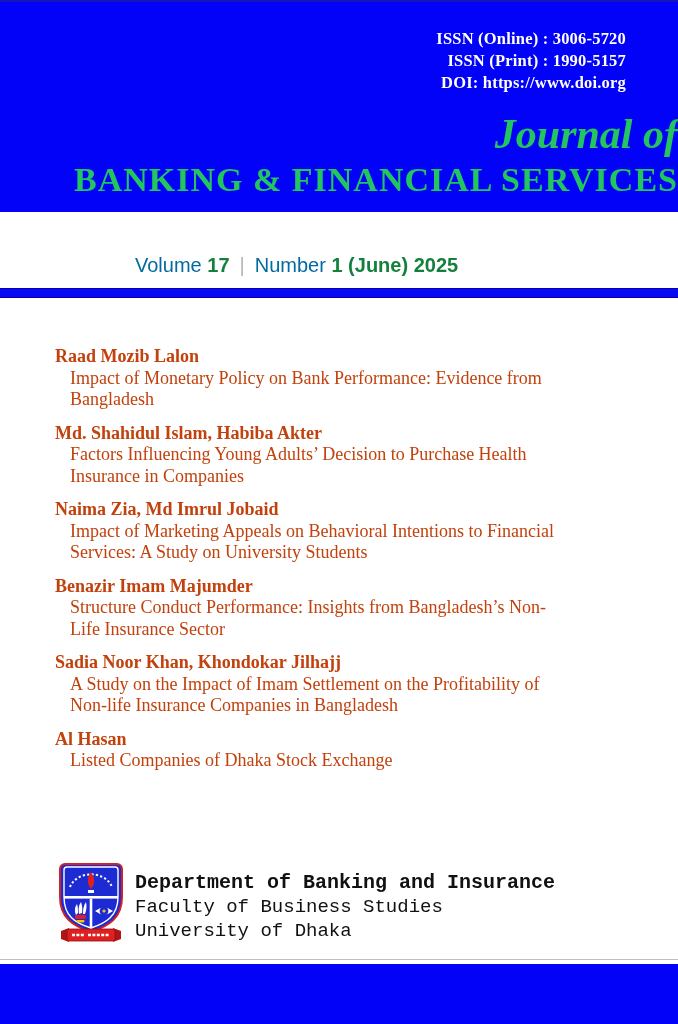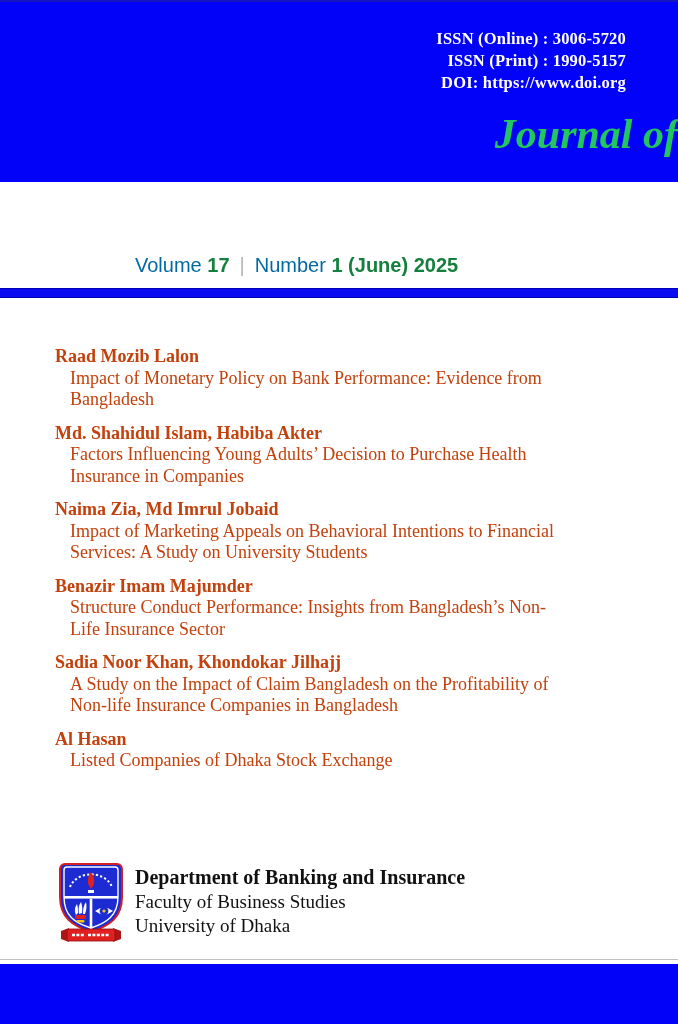--- a/index.html
+++ b/index.html
@@ -10,21 +10,21 @@
     width: 678px;
     height: 1024px;
     background: #ffffff;
     overflow: hidden;
   }
 
   
   .header-band {
     position: absolute;
     top: 0; left: 0;
-    width: 678px; height: 182px;
+    width: 678px; height: 212px;
     background: #0202f8;
     border-top: 2px solid #1515c0;
   }
   .issn-block {
     position: absolute;
     top: 26px; right: 52px;
     text-align: right;
     color: #ffffff;
     font-weight: bold;
     font-size: 16.5px;
@@ -96,21 +96,22 @@
     font-size: 18px;
     line-height: 21.5px;
     margin-left: 15px;
   }
 
   
   .footer {
     position: absolute;
     top: 863px; left: 57px;
     display: flex;
-    align-items: flex-start;
+    align-items: center;
+    font-family: Liberation Mono, monospace;
   }
   .logo-wrap { width: 68px; height: 84px; flex: 0 0 auto; }
   .footer-text { margin-left: 10px; padding-top: 2px; color: #111111; }
   .footer-dept {
     font-size: 20px;
     font-weight: bold;
     line-height: 25px;
   }
   .footer-faculty, .footer-univ {
     font-size: 19px;
@@ -137,20 +138,21 @@
 <div class="page">
 
   <div class="header-band">
     <div class="issn-block">
       <div>ISSN (Online) : 3006-5720</div>
       <div>ISSN (Print) : 1990-5157</div>
       <div>DOI: https://www.doi.org</div>
     </div>
     <div class="title-block">
       <div class="journal-of">Journal of</div>
+      <div class="journal-name">BANKING &amp; FINANCIAL SERVICES</div>
     </div>
   </div>
 
   <div class="issue-strip">
     <span class="issue-label">Volume </span><span class="issue-value">17</span><span class="issue-sep">|</span><span class="issue-label">Number </span><span class="issue-value">1 (June) 2025</span>
   </div>
 
   <div class="divider-bar"></div>
 
   <div class="toc">
@@ -173,21 +175,21 @@
     </div>
 
     <div class="toc-entry">
       <div class="toc-authors">Benazir Imam Majumder</div>
       <div class="toc-title-line">Structure Conduct Performance: Insights from Bangladesh’s Non-</div>
       <div class="toc-title-line">Life Insurance Sector</div>
     </div>
 
     <div class="toc-entry">
       <div class="toc-authors">Sadia Noor Khan, Khondokar Jilhajj</div>
-      <div class="toc-title-line">A Study on the Impact of Claim Bangladesh on the Profitability of</div>
+      <div class="toc-title-line">A Study on the Impact of Imam Settlement on the Profitability of</div>
       <div class="toc-title-line">Non-life Insurance Companies in Bangladesh</div>
     </div>
 
     <div class="toc-entry">
       <div class="toc-authors">Al Hasan</div>
       <div class="toc-title-line">Listed Companies of Dhaka Stock Exchange</div>
     </div>
 
   </div>
 

